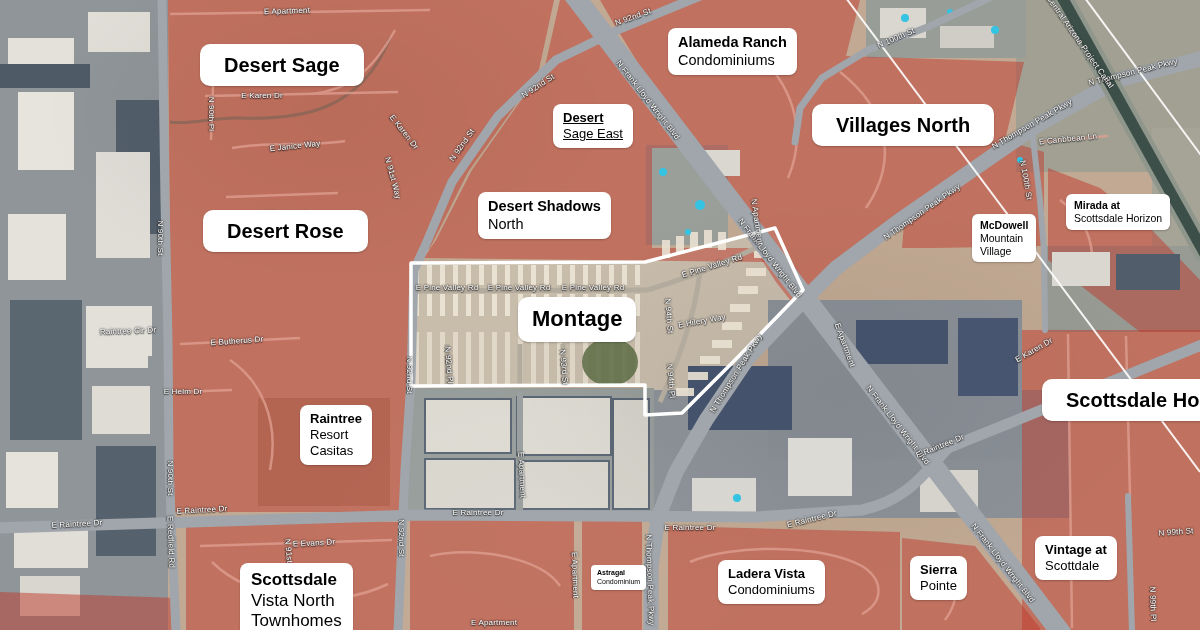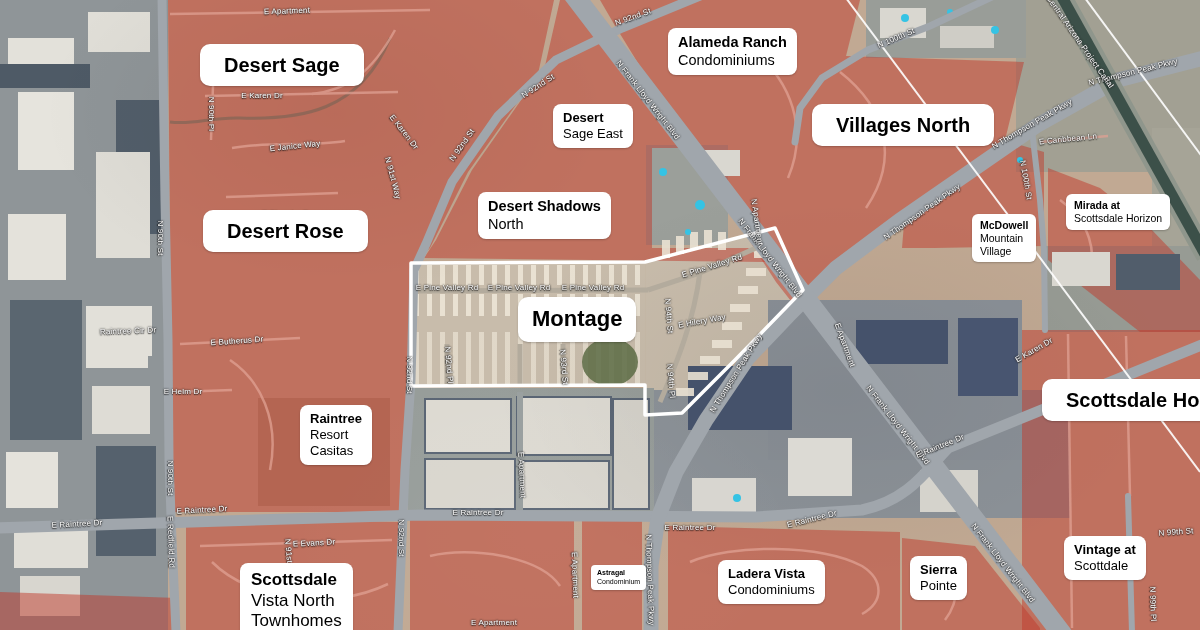--- a/index.html
+++ b/index.html
@@ -265,21 +265,21 @@
       <div class="nlabel xl" style="left: 200px; top: 44px;">
         <div class="ln bold">Desert Sage</div>
       </div>
       <div class="nlabel md" style="left: 668px; top: 28px;">
         <div class="ln bold">Alameda Ranch</div>
         <div class="ln">Condominiums</div>
       </div>
       <div class="nlabel xl" style="left: 812px; top: 104px;">
         <div class="ln bold">Villages North</div>
       </div>
-      <div class="nlabel sm" style="left: 553px; top: 104px;">
+      <div class="nlabel sm" style="left: 553px; top: 104px; text-decoration: underline;">
         <div class="ln bold">Desert</div>
         <div class="ln">Sage East</div>
       </div>
       <div class="nlabel md" style="left: 478px; top: 192px;">
         <div class="ln bold">Desert Shadows</div>
         <div class="ln">North</div>
       </div>
       <div class="nlabel xl" style="left: 203px; top: 210px;">
         <div class="ln bold">Desert Rose</div>
       </div>
@@ -313,18 +313,18 @@
         <div class="ln">Condominium</div>
       </div>
       <div class="nlabel sm" style="left: 718px; top: 560px;">
         <div class="ln bold">Ladera Vista</div>
         <div class="ln">Condominiums</div>
       </div>
       <div class="nlabel sm" style="left: 910px; top: 556px;">
         <div class="ln bold">Sierra</div>
         <div class="ln">Pointe</div>
       </div>
-      <div class="nlabel sm" style="left: 1064px; top: 536px;">
+      <div class="nlabel sm" style="left: 1035px; top: 536px;">
         <div class="ln bold">Vintage at</div>
         <div class="ln">Scottdale</div>
       </div>
     </div>
   </div>
 
 </body></html>

